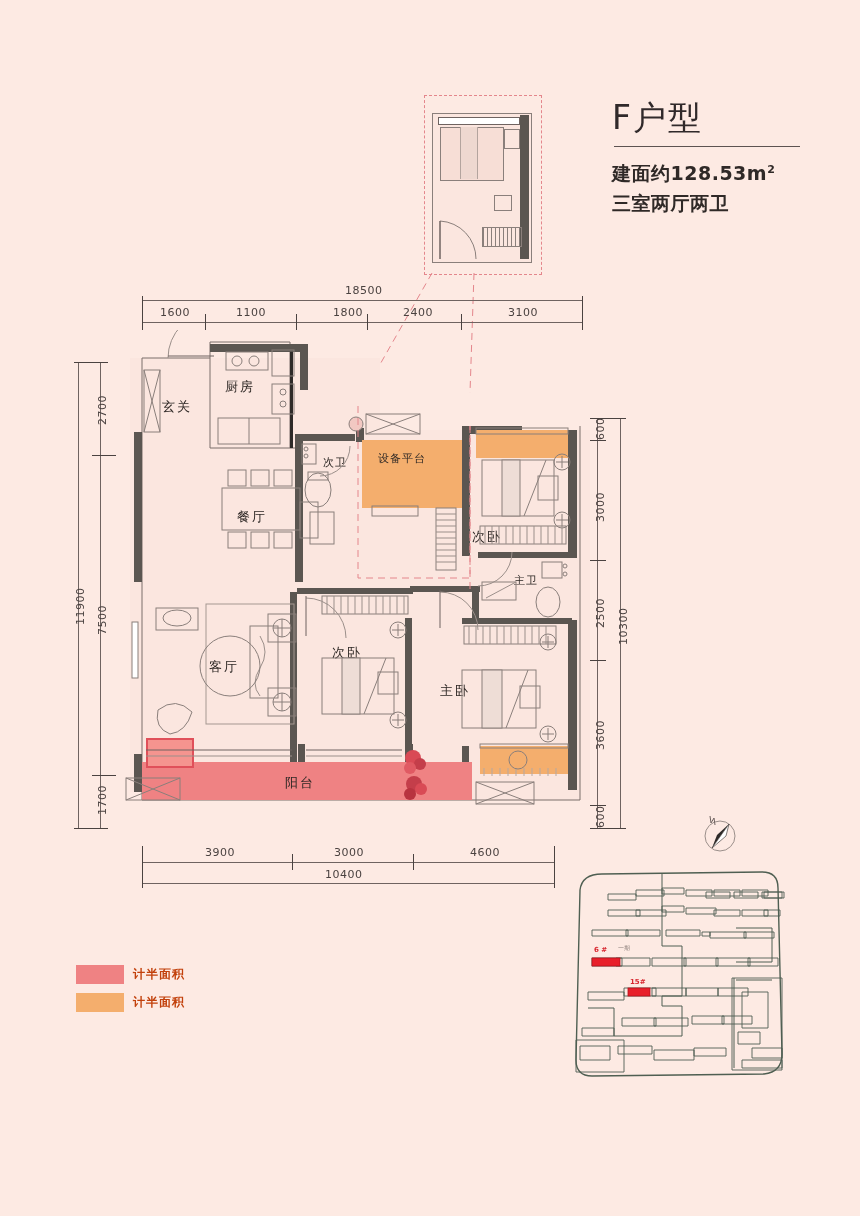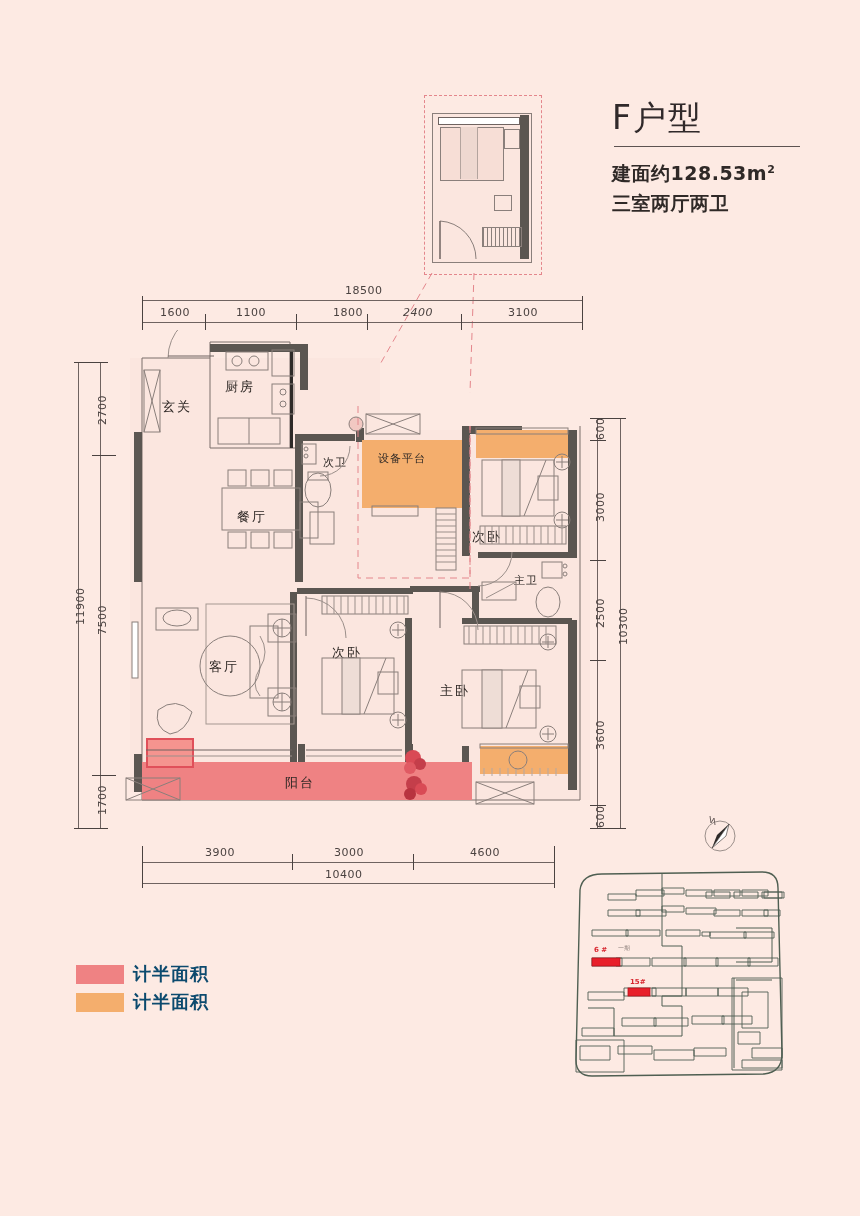--- a/index.html
+++ b/index.html
@@ -53,21 +53,21 @@
   .roomlabel.sm{font-size:11px;letter-spacing:1px;}
   .pinkarea{position:absolute;background:#ef8283;}
   .orangearea{position:absolute;background:#f4ae6d;}
 
   
   #legend{left:76px;top:963px;}
   #legend .row{display:flex;align-items:center;height:22px;margin-bottom:6px;}
   #legend .swatch{width:48px;height:19px;margin-right:9px;}
   #legend .sw-pink{background:#ef8283;}
   #legend .sw-orange{background:#f4ae6d;}
-  #legend .lg-txt{font-size:18px;font-weight:bold;color:#0c4a6e;letter-spacing:1px;
+  #legend .lg-txt{font-size:12px;font-weight:bold;color:#c2410c;letter-spacing:1px;
     font-family:Liberation Mono, monospace;}
 
   
   #site-plan{left:566px;top:868px;width:222px;height:212px;}
   .site-marker{
     position:absolute;font-size:7px;color:#d8262f;font-weight:bold;
     font-family:"DejaVu Sans",sans-serif;white-space:nowrap;
   }
   .site-phase{position:absolute;font-size:6px;color:#8c7f7b;white-space:nowrap;}
 
@@ -128,21 +128,21 @@
     <div class="tick" style="left:142px;top:296px;width:1px;height:34px;"></div>
     <div class="tick" style="left:205px;top:314px;width:1px;height:16px;"></div>
     <div class="tick" style="left:296px;top:314px;width:1px;height:16px;"></div>
     <div class="tick" style="left:367px;top:314px;width:1px;height:16px;"></div>
     <div class="tick" style="left:461px;top:314px;width:1px;height:16px;"></div>
     <div class="tick" style="left:582px;top:296px;width:1px;height:34px;"></div>
 
     <div class="dimtxt" style="left:160px;top:306px;">1600</div>
     <div class="dimtxt" style="left:236px;top:306px;">1100</div>
     <div class="dimtxt" style="left:333px;top:306px;">1800</div>
-    <div class="dimtxt" style="left:403px;top:306px;font-style:italic;">2400</div>
+    <div class="dimtxt" style="left:403px;top:306px;">2400</div>
     <div class="dimtxt" style="left:508px;top:306px;">3100</div>
   </div>
 
   <div class="abs" style="left:0;top:0;width:140px;height:860px;">
 
     <div class="dimline dimv" style="left:78px;top:362px;height:466px;"></div>
     <div class="dimtxt vert" style="left:74px;top:625px;">11900</div>
 
     <div class="dimline dimv" style="left:100px;top:362px;height:466px;"></div>
     <div class="tick" style="left:74px;top:362px;width:34px;height:1px;"></div>

